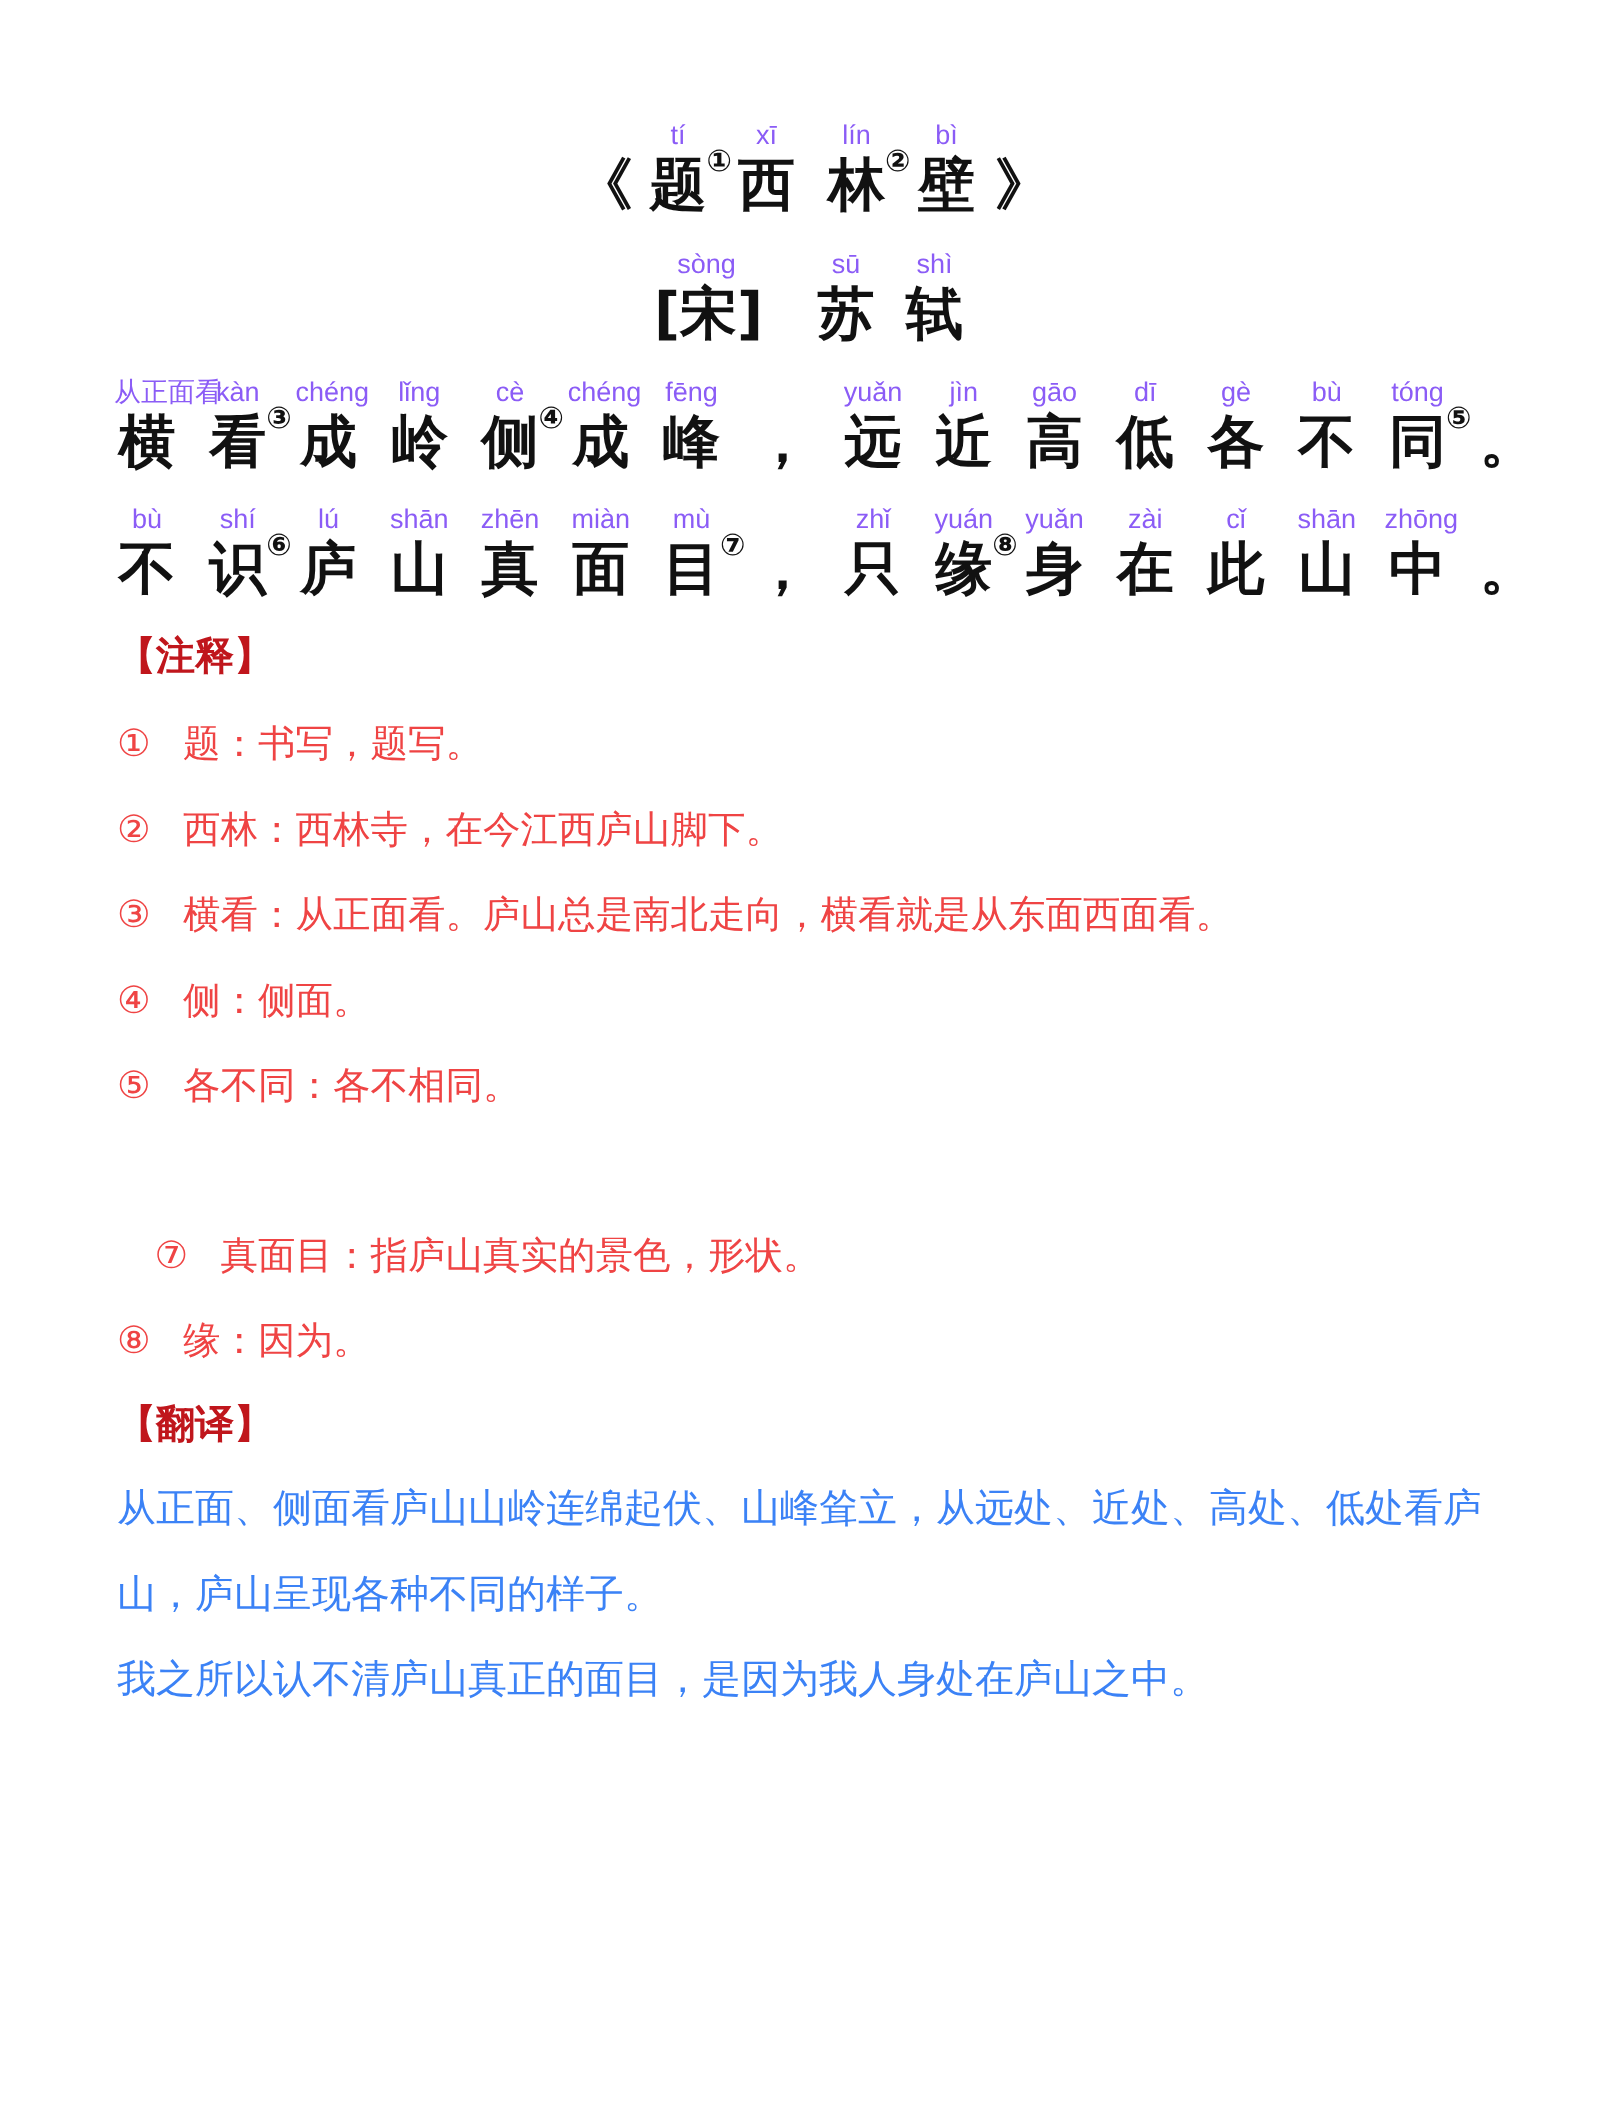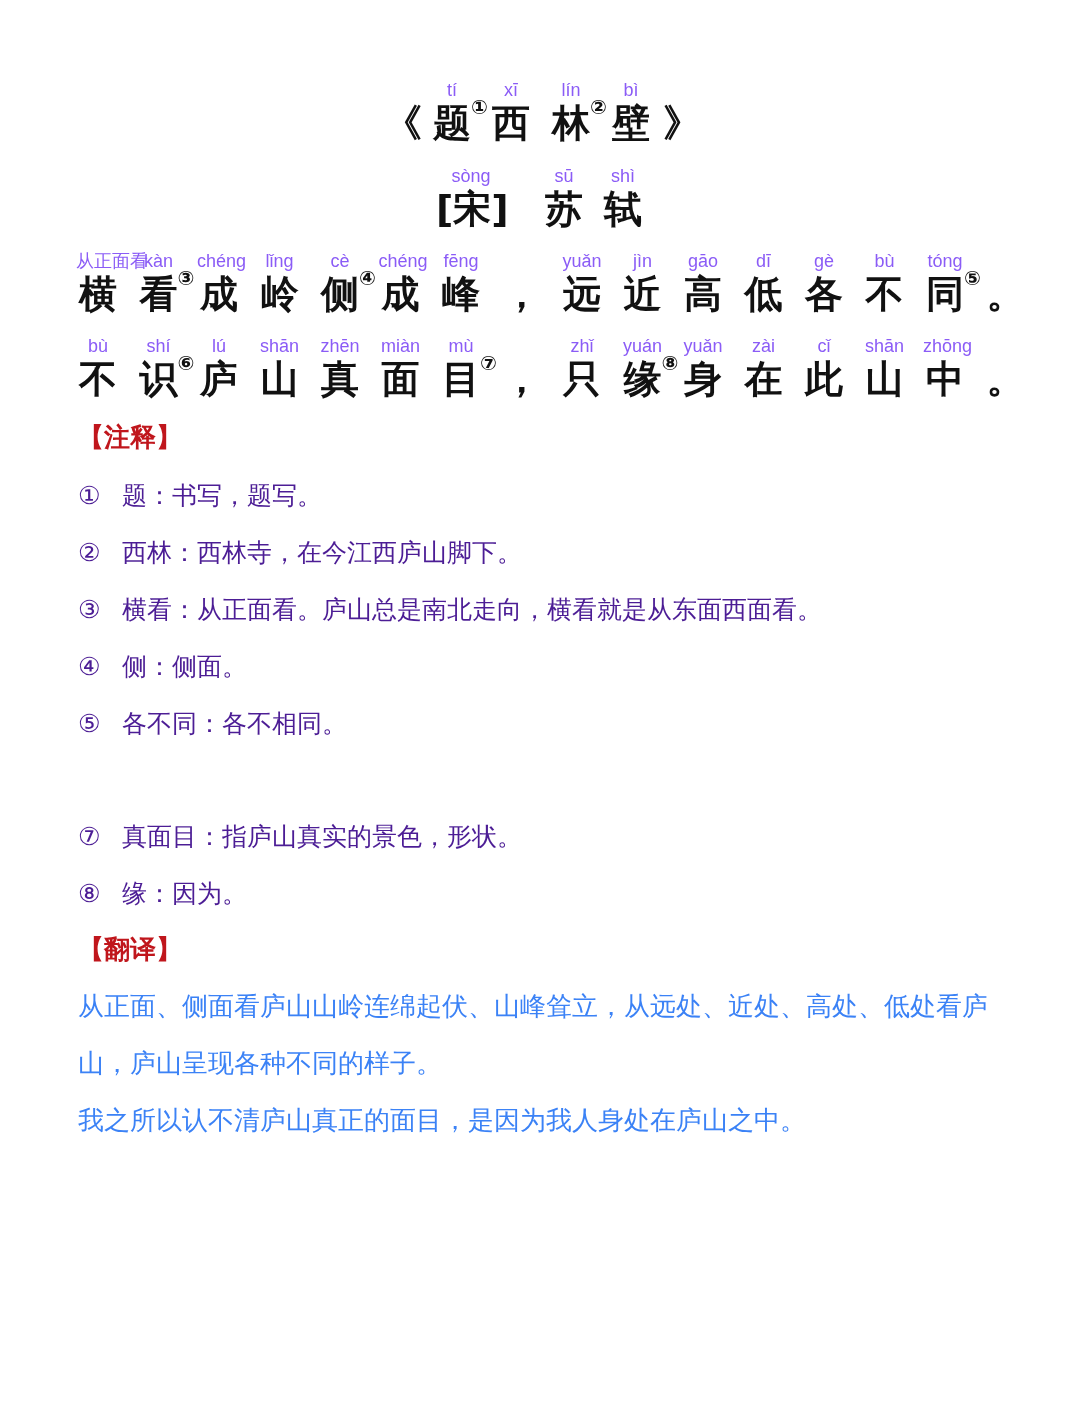--- a/index.html
+++ b/index.html
@@ -28,21 +28,21 @@
   .title-row { position: absolute; top: 80px; left: 0; width: 1080px; height: 70px; }
   .author-row { position: absolute; top: 166px; left: 0; width: 1080px; height: 70px; }
   .line1 { position: absolute; top: 251px; left: 0; width: 1080px; height: 70px; }
   .line2 { position: absolute; top: 336px; left: 0; width: 1080px; height: 70px; }
 
   .section-head {
     position: absolute; left: 78px; font-size: 26px; font-weight: bold; color: #c0161c;
     letter-spacing: 0px;
   }
   .note {
-    position: absolute; left: 78px; font-size: 25px; line-height: 32px; color: #4c1d95;
+    position: absolute; left: 78px; font-size: 25px; line-height: 32px; color: #ef4444;
     white-space: nowrap;
   }
   .note .num { display: inline-block; width: 44px; }
   .para {
     position: absolute; left: 78px; width: 930px; font-size: 26px; line-height: 57px; color: #3b82f6;
   }
 </style>
 </head>
 <body>
 
@@ -240,21 +240,21 @@
   </div>
   <div class="note" style="top:594px;">
     <span class="num">③</span><span>横看：从正面看。庐山总是南北走向，横看就是从东面西面看。</span>
   </div>
   <div class="note" style="top:651px;">
     <span class="num">④</span><span>侧：侧面。</span>
   </div>
   <div class="note" style="top:708px;">
     <span class="num">⑤</span><span>各不同：各不相同。</span>
   </div>
-  <div class="note" style="top:821px;">
+  <div class="note" style="top:821px;margin-left:25px;">
     <span class="num">⑦</span><span>真面目：指庐山真实的景色，形状。</span>
   </div>
   <div class="note" style="top:878px;">
     <span class="num">⑧</span><span>缘：因为。</span>
   </div>
 
   <div class="section-head" style="top:932px;">【翻译】</div>
 
   <div class="para" style="top:978px;">从正面、侧面看庐山山岭连绵起伏、山峰耸立，从远处、近处、高处、低处看庐山，庐山呈现各种不同的样子。</div>
   <div class="para" style="top:1092px;">我之所以认不清庐山真正的面目，是因为我人身处在庐山之中。</div>

